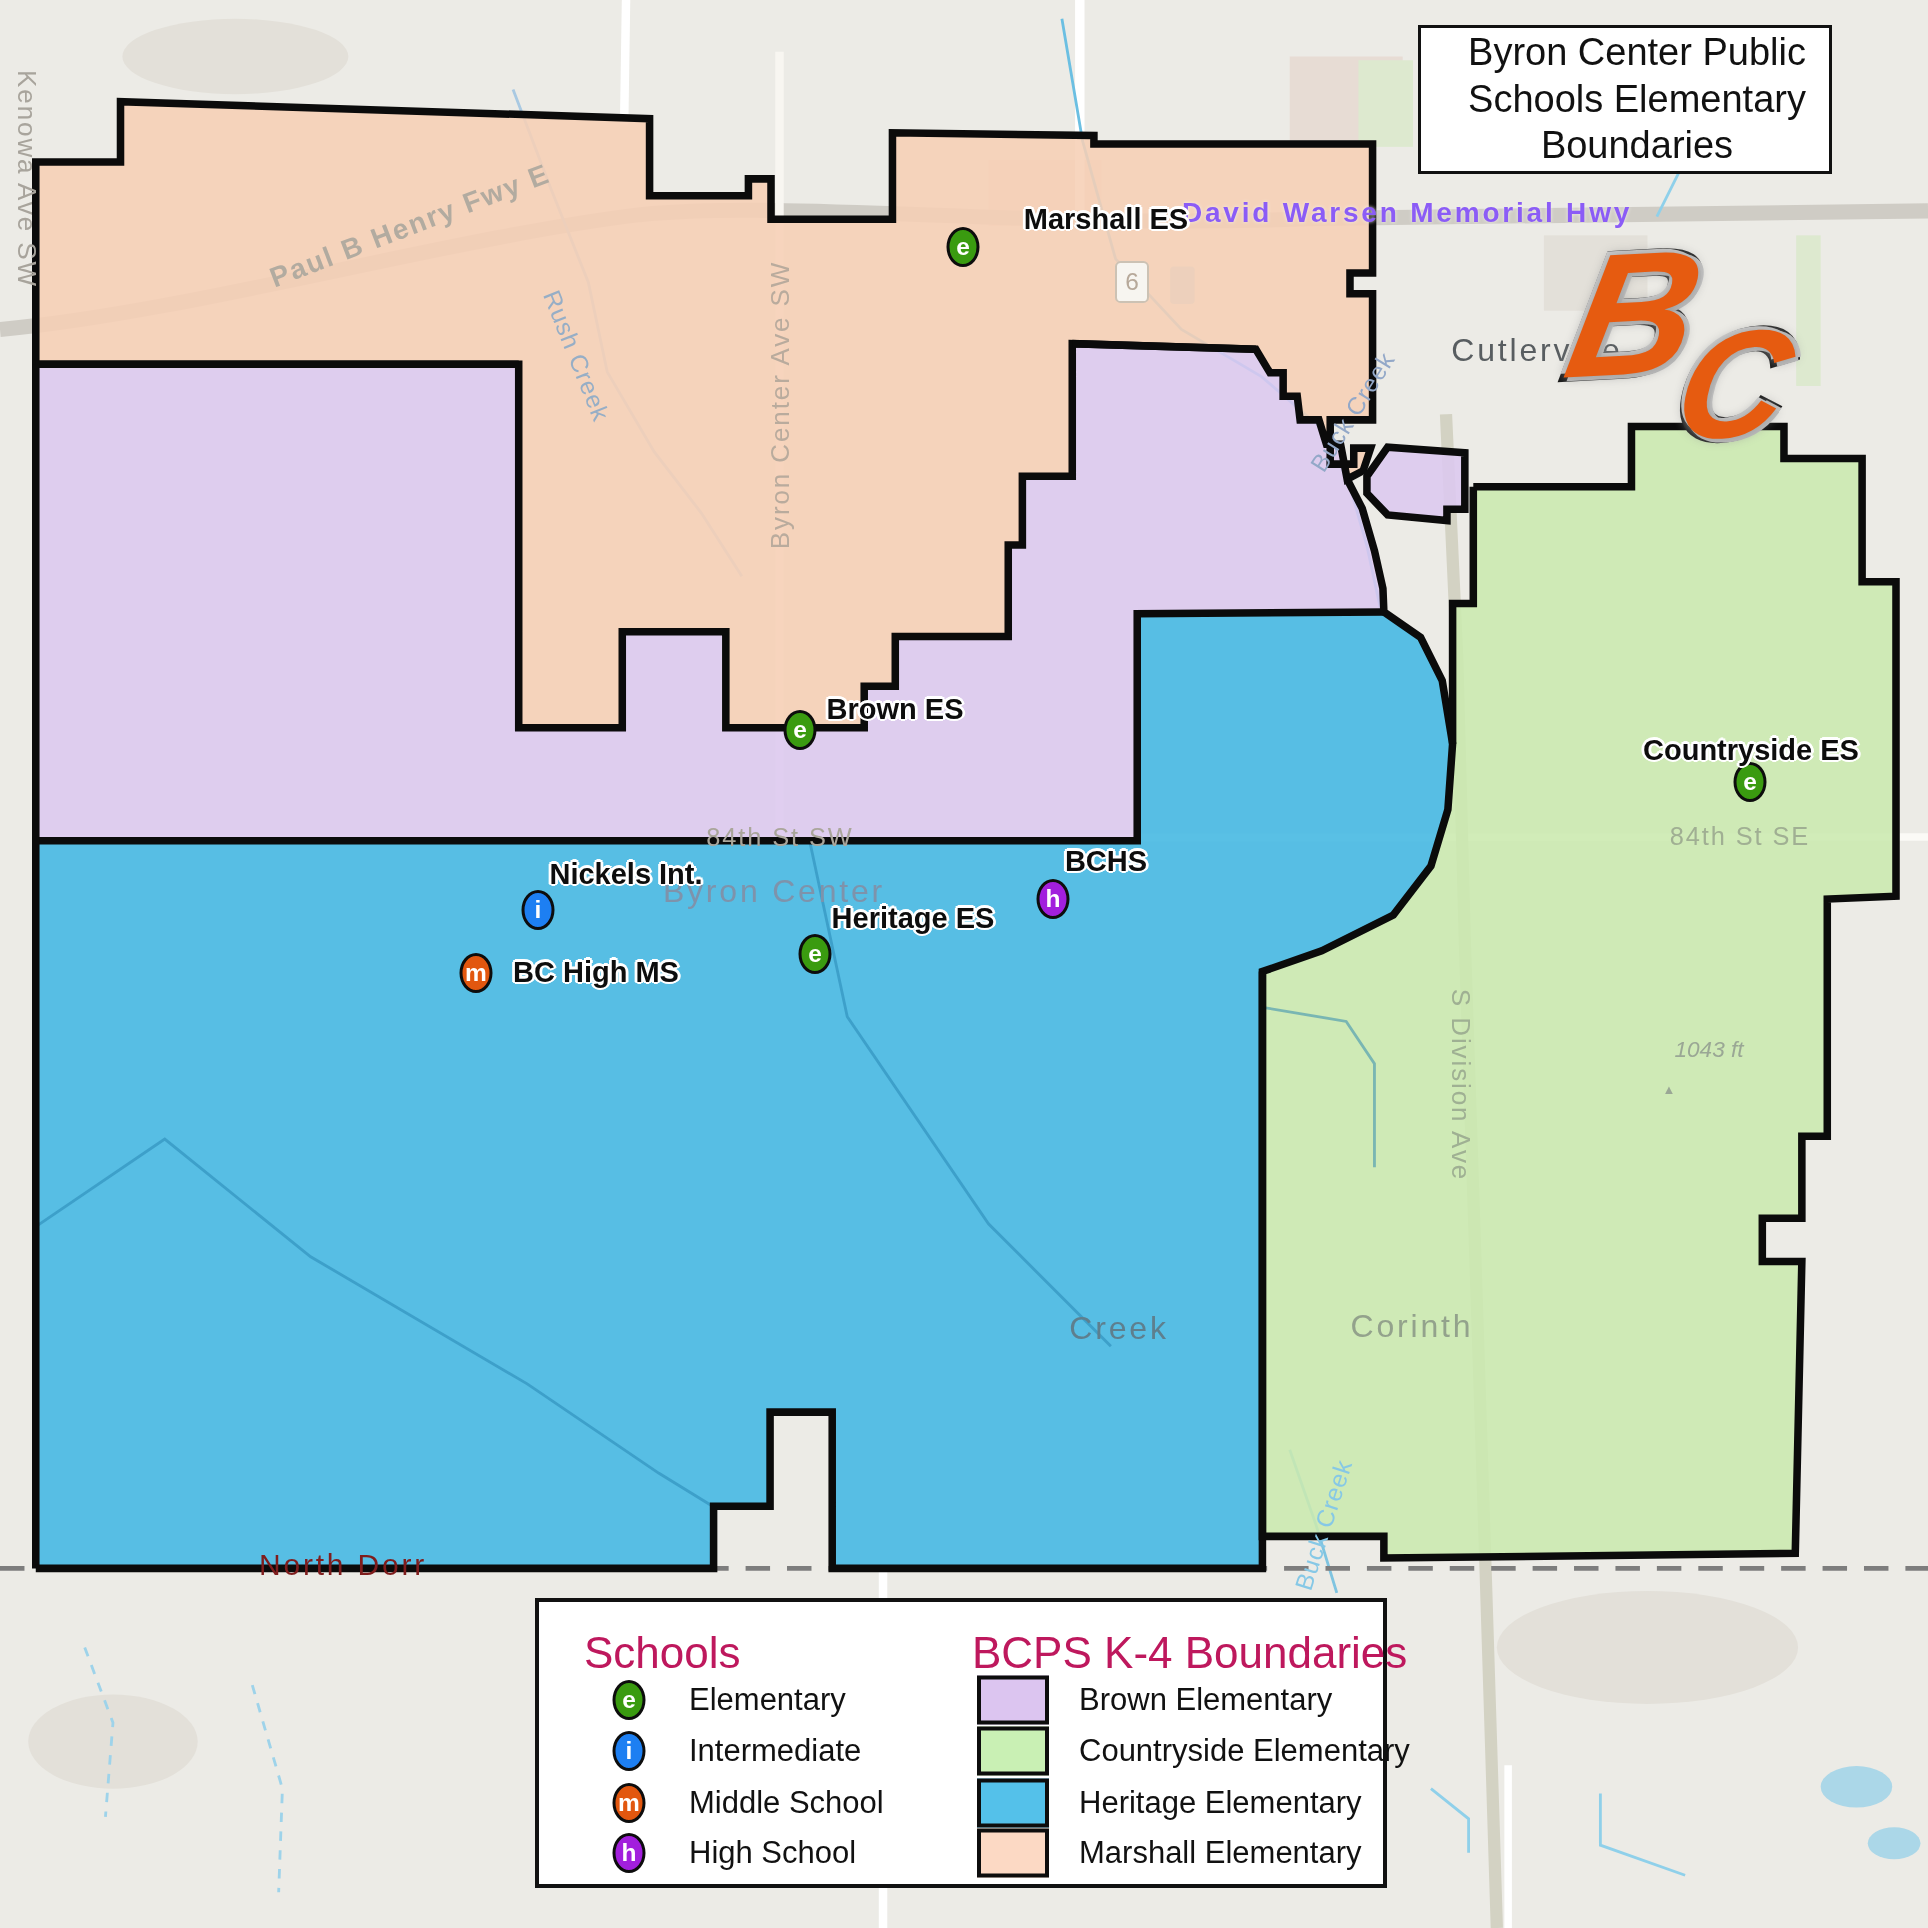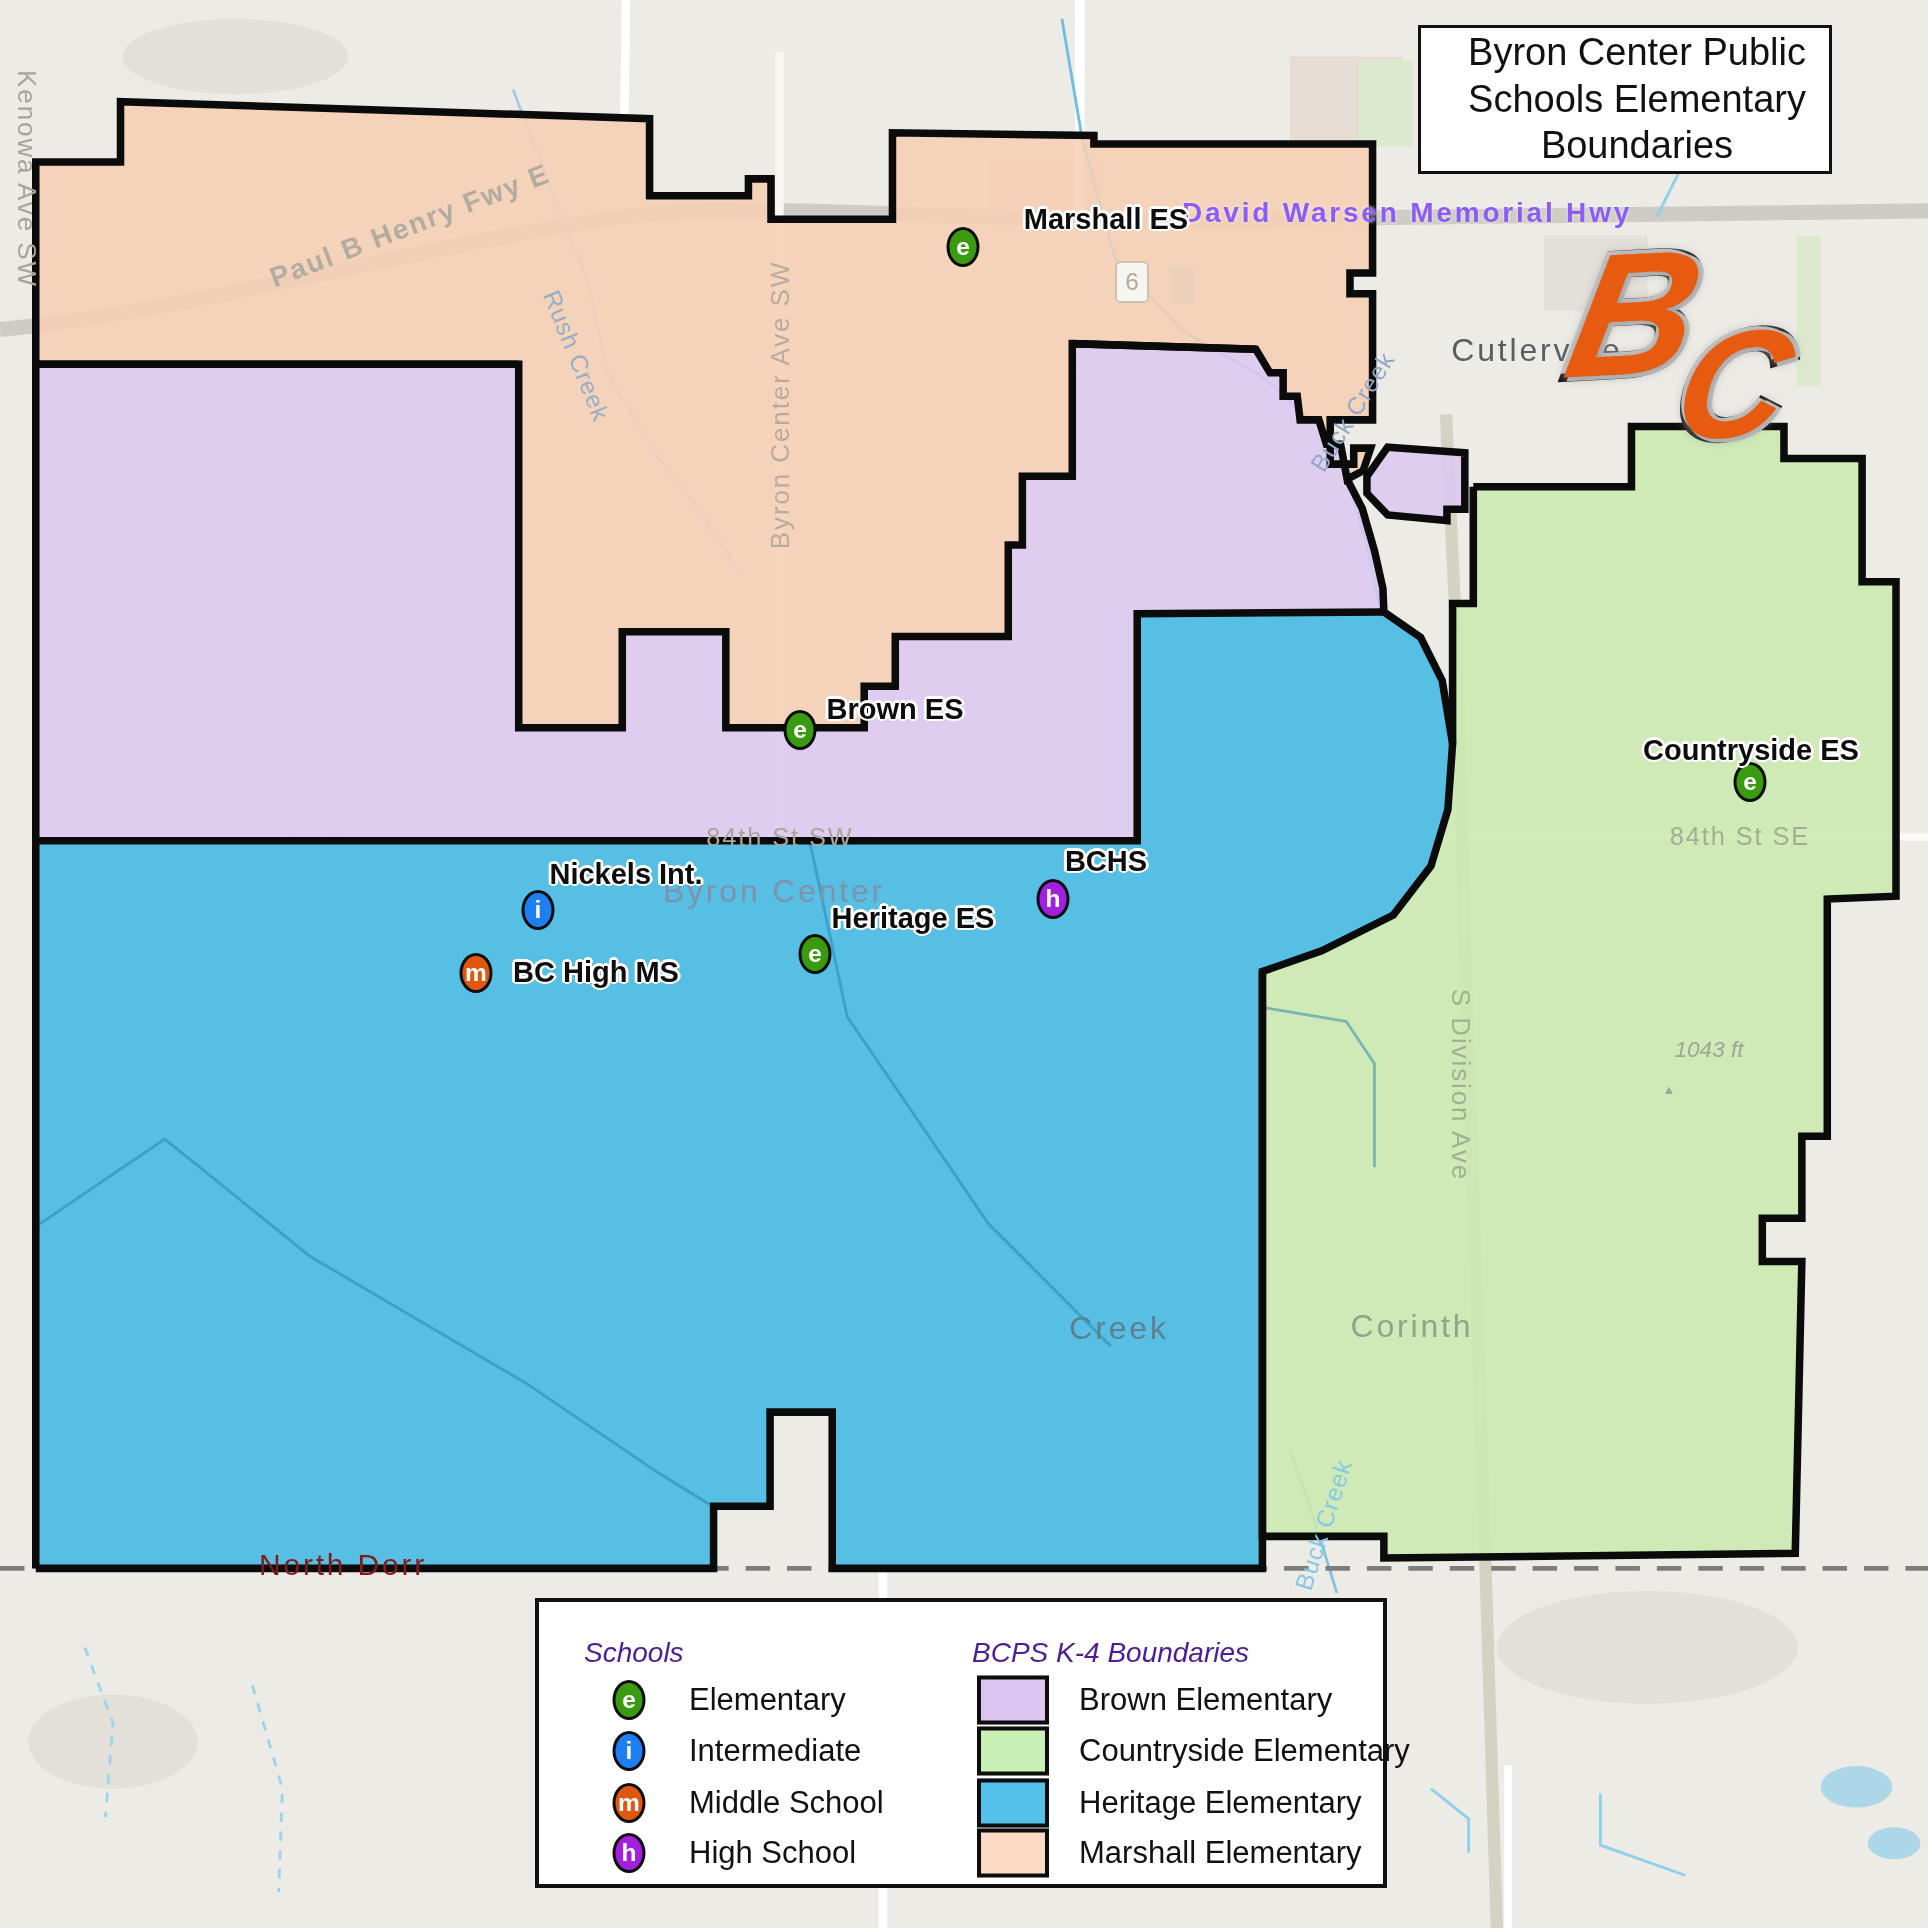--- a/index.html
+++ b/index.html
@@ -13,21 +13,21 @@
   .townlbl{font-size:32px;letter-spacing:2.8px;color:#7e93ab;}
   .roadlbl{font-size:26px;color:#b2aba0;letter-spacing:1.9px;}
   .creeklbl{font-size:24.5px;color:#96aec6;letter-spacing:0.9px;}
   .mk{position:absolute;width:33px;height:40px;border:3.8px solid #0d0d0d;border-radius:50%;
       transform:translate(-50%,-50%);display:flex;align-items:center;justify-content:center;
       color:#fff;font-size:24.5px;font-weight:700;box-sizing:border-box;line-height:1;}
   .panel{position:absolute;background:#fff;border:3.8px solid #111;box-sizing:border-box;}
   #titlebox{left:1418px;top:24.5px;width:414px;height:149px;display:flex;align-items:center;
       justify-content:center;text-align:center;font-size:38px;line-height:1.22;color:#111;padding-left:24px;}
   #legendbox{left:535px;top:1598px;width:852px;height:290px;border-width:4.7px;}
-  .leghead{position:absolute;font-size:28px;color:#4c1d95;transform:translate(0,-50%);font-style:italic;}
+  .leghead{position:absolute;font-size:44px;color:#be185d;transform:translate(0,-50%);}
   .legrow-label{position:absolute;font-size:31px;color:#111;transform:translate(0,-50%);}
   .swatch{position:absolute;width:72px;height:49px;border:4.7px solid #0d0d0d;
       box-sizing:border-box;transform:translate(0,-50%);}
   
   #bclogo{position:absolute;left:1556px;top:224px;width:264px;height:207px;
       transform:rotate(-3deg);pointer-events:none;}
   #bclogo span{position:absolute;font-weight:900;font-style:italic;color:#e65b10;
       font-family:"Liberation Sans",sans-serif;transform:skewX(-14deg);line-height:1;
       -webkit-text-stroke:8.5px #151515;paint-order:stroke fill;
       text-shadow:0 0 11.3px #9a9a9a,3.8px 3.8px 0 #bdbdbd,-3.8px -3.8px 0 #cfcfcf,5.6px 0 0 #c4c4c4;}

